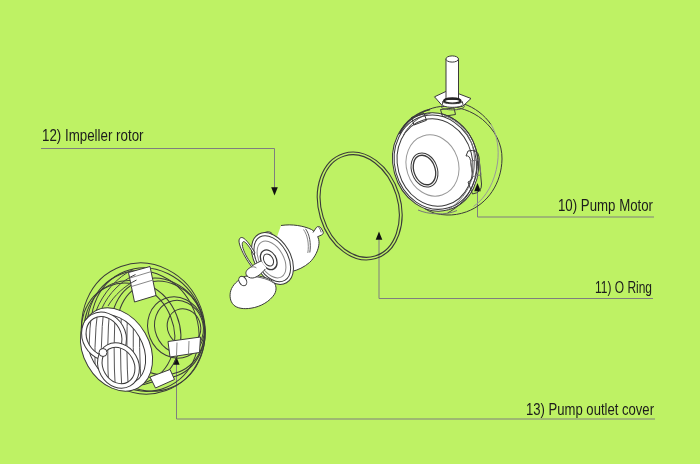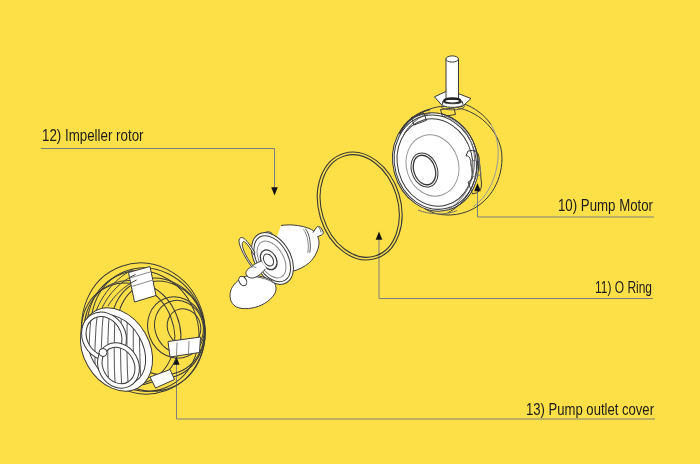--- a/index.html
+++ b/index.html
@@ -1,16 +1,16 @@
 <!DOCTYPE html>
 <html><head>
 <meta charset="utf-8">
 <style>
   html,body{margin:0;padding:0;background:#ffffff;}
-  #canvas{position:relative;width:700px;height:464px;background:#fde047;overflow:hidden;}
+  #canvas{position:relative;width:700px;height:464px;background:#bef264;overflow:hidden;}
   svg{position:absolute;left:0;top:0;}
   text{font-family:"Liberation Sans",sans-serif;fill:#1c1c1c;}
 </style>
 </head>
 <body>
 <div id="canvas">
 <svg width="700" height="464" viewBox="0 0 700 464">
 
   <g stroke="#7f7f7f" stroke-width="1" fill="none">
     <path d="M41 148.5 H274.5 V188"></path>

